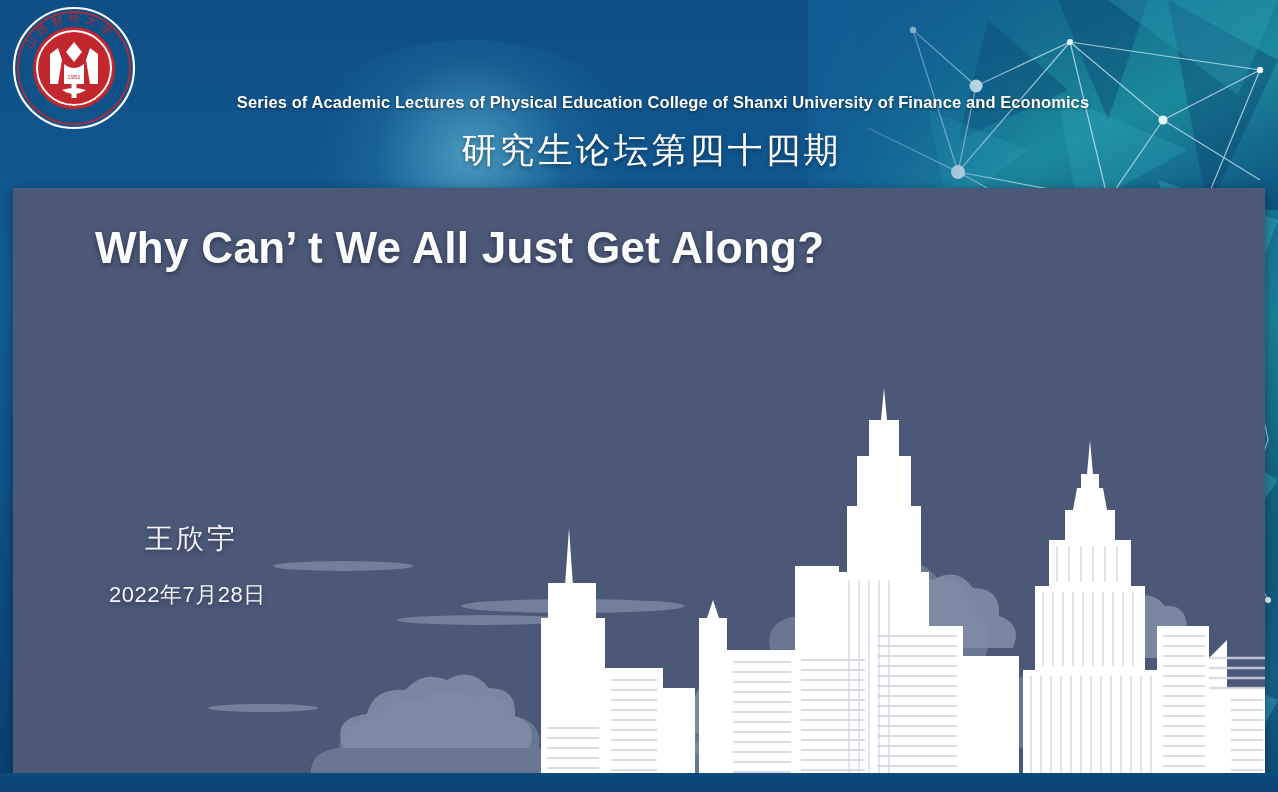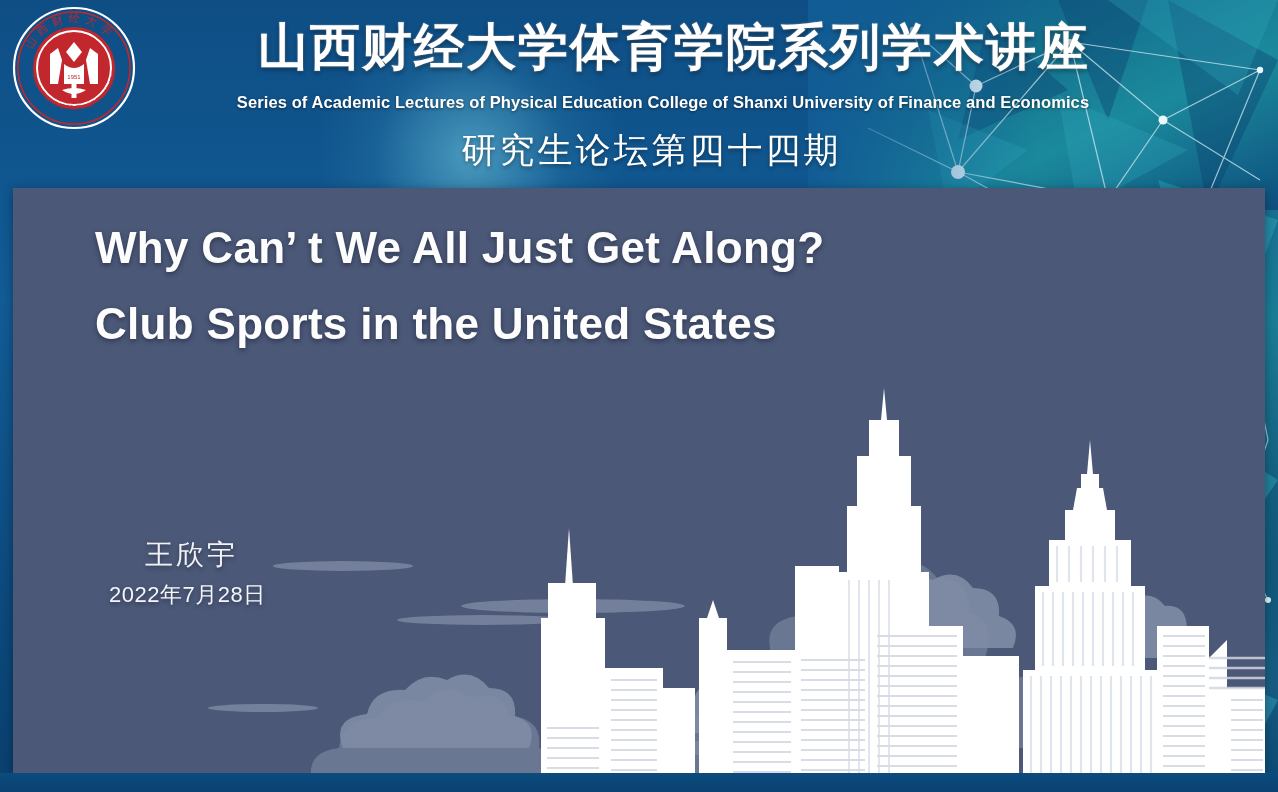--- a/index.html
+++ b/index.html
@@ -72,21 +72,21 @@
 
   .slide-title{
     position:absolute;left:82px;top:22px;width:950px;
     color:#fdfdfd;font-size:44px;font-weight:600;line-height:76px;
     letter-spacing:.3px;
     text-shadow:0 2px 5px rgba(20,25,45,.55);
   }
   .slide-title .ln{display:block;white-space:nowrap;}
 
   .presenter{
-    position:absolute;left:132px;top:348px;
+    position:absolute;left:132px;top:332px;
     color:#f0f2f6;font-size:28px;letter-spacing:3px;
     text-shadow:0 2px 4px rgba(20,25,45,.5);
   }
   .pdate{
     position:absolute;left:96px;top:392px;
     color:#f4f6fa;font-size:22px;letter-spacing:.5px;
     text-shadow:0 2px 4px rgba(20,25,45,.5);
   }
 
   
@@ -205,21 +205,20 @@
         <path id="arcBot" d="M 20 62 A 42 42 0 0 0 104 62" fill="none"></path>
         <text font-size="11" fill="#c1272d" font-family="Liberation Serif, serif" letter-spacing="5">
           <textPath href="#arcTop" startOffset="13%">山西财经大学</textPath>
         </text>
         <text font-size="6.2" fill="#c1272d" font-family="Liberation Sans, sans-serif" letter-spacing="0.6">
           <textPath href="#arcBot" startOffset="4%">SHANXI UNIVERSITY OF FINANCE AND ECONOMICS</textPath>
         </text>
       </svg>
     </div>
 
-    <div class="title-cn">山西财经大学体育学院系列学术讲座</div>
     <div class="title-en">Series of Academic Lectures of Physical Education College of Shanxi University of Finance and Economics</div>
     <div class="title-sub">研究生论坛第四十四期</div>
   </div>
 
   <div class="slide">
 
     <div class="slide-city">
       <svg width="1252" height="585" viewBox="0 0 1252 585">
         <rect x="0" y="0" width="1252" height="585" fill="#4b5877"></rect>
 
@@ -447,21 +446,20 @@
           <line x1="1196" y1="480" x2="1252" y2="480"></line>
           <line x1="1196" y1="490" x2="1252" y2="490"></line>
           <line x1="1196" y1="500" x2="1252" y2="500"></line>
         </g>
       </svg>
     </div>
 
     <div class="slide-text">
       <div class="slide-title">
         <span class="ln">Why Can’ t We All Just Get Along?</span>
-        <span class="ln">Club Sports in the United States</span>
       </div>
 
       <div class="presenter">王欣宇</div>
       <div class="pdate">2022年7月28日</div>
     </div>
   </div>
 
   <div class="bottom-strip"></div>
 </div>
 

